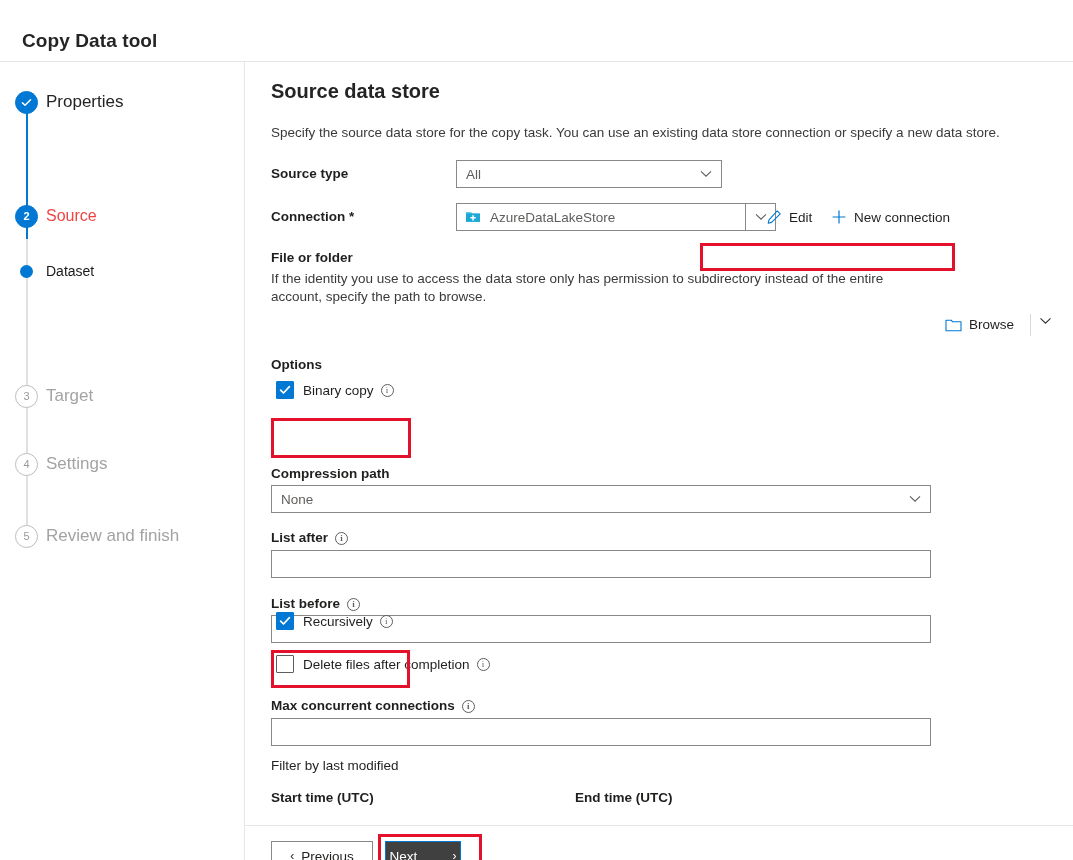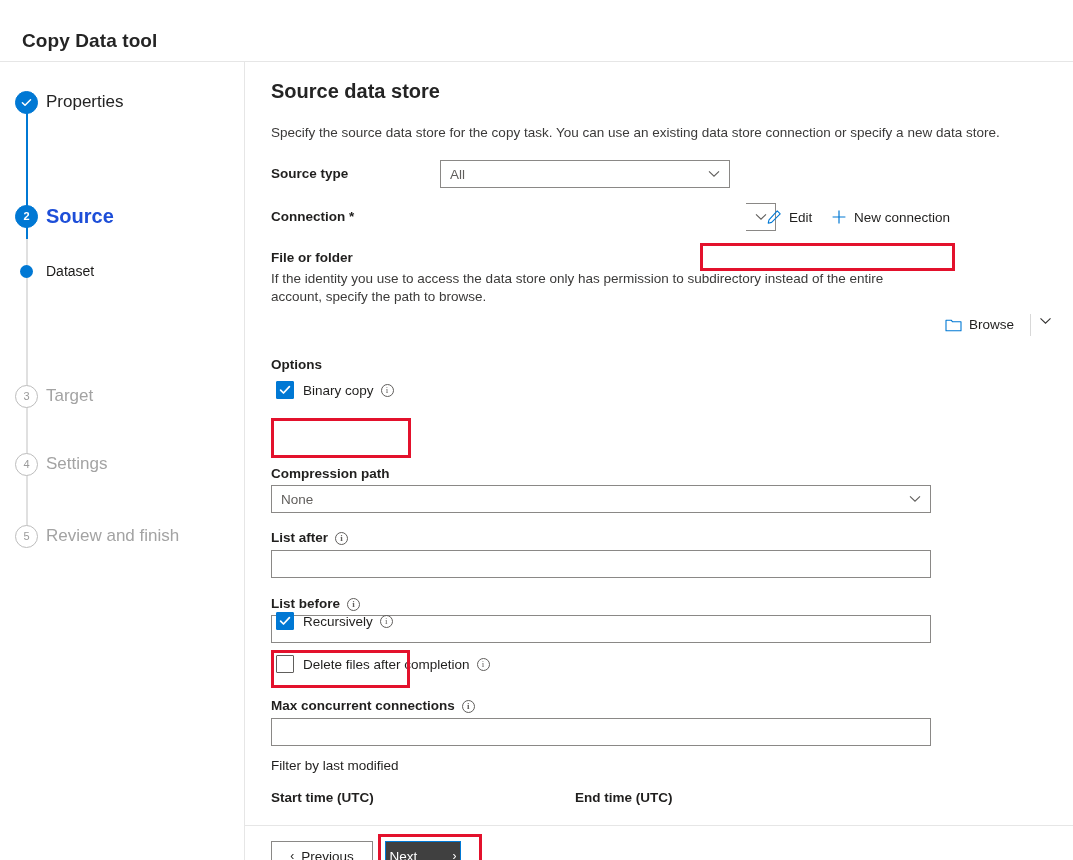--- a/index.html
+++ b/index.html
@@ -59,21 +59,21 @@
     z-index: 2;
   }
   .node.done   { background: #0078d4; border: 1px solid #0078d4; color: #fff; }
   .node.current{ background: #0078d4; border: 1px solid #0078d4; color: #fff; font-weight: bold; }
   .node.dot    { width: 13px; height: 13px; left: 20px; background: #0078d4; border: none; }
   .node.hollow { width: 13px; height: 13px; left: 20px; background: #fff; border: 1.5px solid #b9b9b9; }
   .node.pending{ background: #ffffff; border: 1.5px solid #bdbdbd; color: #9a9a9a; }
 
   .step-label { position: absolute; left: 46px; white-space: nowrap; }
   .lbl-lg      { font-size: 17px; color: #242424; }
-  .lbl-lg-b    { font-size: 20px; color: #1d4ed8; font-weight: bold; }
+  .lbl-lg-b    { font-size: 16px; color: #ef4444; font-weight: normal; }
   .lbl-sm-b    { font-size: 14px; color: #1b1a19; font-weight: normal; }
   .lbl-sm-dim  { font-size: 14px; color: #a3a3a3; }
   .lbl-lg-dim  { font-size: 17px; color: #a3a3a3; }
 
   
   .main {
     position: absolute; left: 245px; top: 42px;
     width: 828px; height: 818px;
     background: #ffffff;
   }
@@ -250,32 +250,40 @@
     </div>
   </div>
 
   <div class="main">
     <div class="pane">
 
       <div class="h1">Source data store</div>
       <div class="desc">Specify the source data store for the copy task. You can use an existing data store connection or specify a new data store.</div>
 
       <div class="row-label" style="left:26px; top:104px;">Source type</div>
-      <div class="field" style="left:195px; top:98px; width:290px;">
+      <div class="field" style="left:211px; top:98px; width:266px;">
         <span class="val">All</span>
         <span class="chev">
           <svg width="12" height="8" viewBox="0 0 12 8">
               <path d="M1 1.4 L6 6.2 L11 1.4" fill="none" stroke="#605e5c" stroke-width="1.1"></path>
             </svg>
         </span>
       </div>
 
       <div class="row-label" style="left:26px; top:147px;">
         <span>Connection</span>
         <span class="req-star">*</span>
+      </div>
+      <div class="field" style="left:211px; top:141px; width:290px;">
+        <svg class="svc-icon" viewBox="0 0 16 16">
+          <path d="M1 3.2 h5.1 l1.1 1.3 H15 v8.3 H1 z" fill="#32bedd"></path>
+          <path d="M1 4.6 h14 v8.2 H1 z" fill="#1fa8d6"></path>
+          <path d="M7.3 6.2 h1.5 v1.9 h1.9 v1.5 h-1.9 v1.9 h-1.5 v-1.9 h-1.9 v-1.5 h1.9 z" fill="#ffffff"></path>
+        </svg>
+        <span class="val">AzureDataLakeStore</span>
       </div>
       <div class="split-chev" style="left:501px; top:141px;">
         <svg width="12" height="8" viewBox="0 0 12 8">
             <path d="M1 1.4 L6 6.2 L11 1.4" fill="none" stroke="#605e5c" stroke-width="1.1"></path>
           </svg>
       </div>
       <div class="hl" style="left:455px; top:181px; width:255px; height:28px;"></div>
 
       <div class="linkbtn" style="left:521px; top:147px;">
         <span class="ico">

